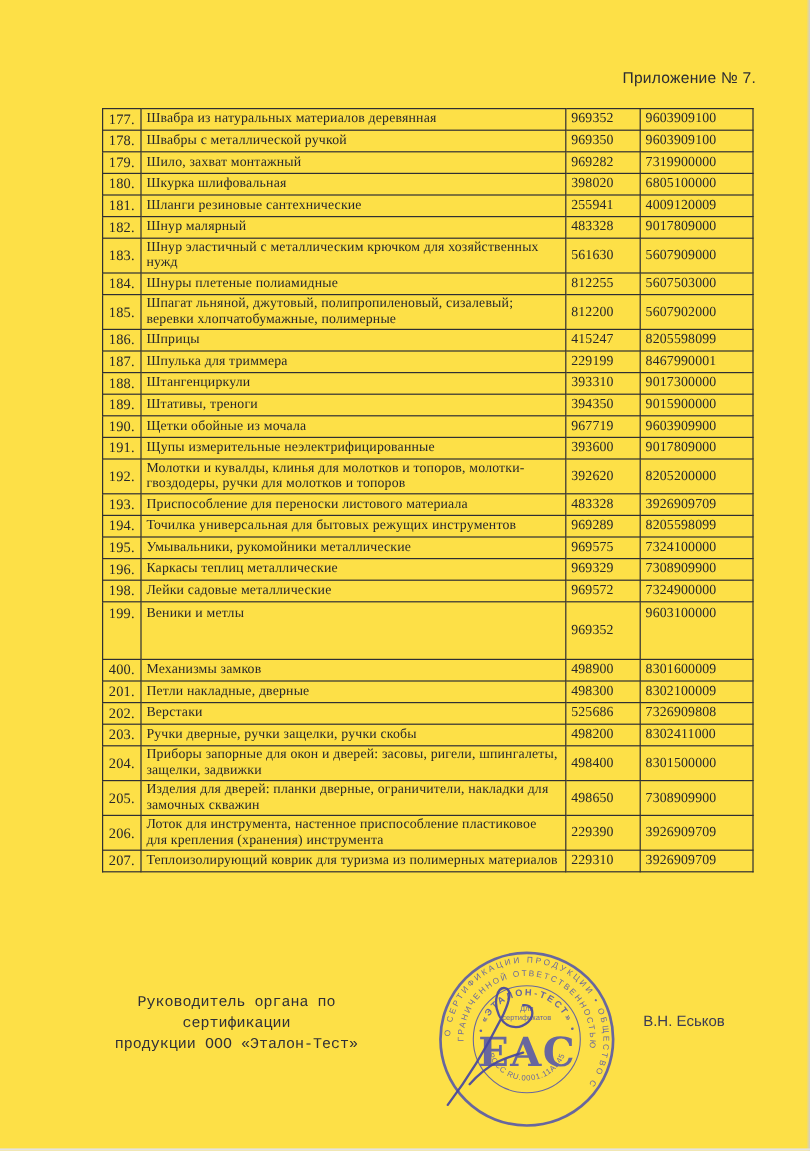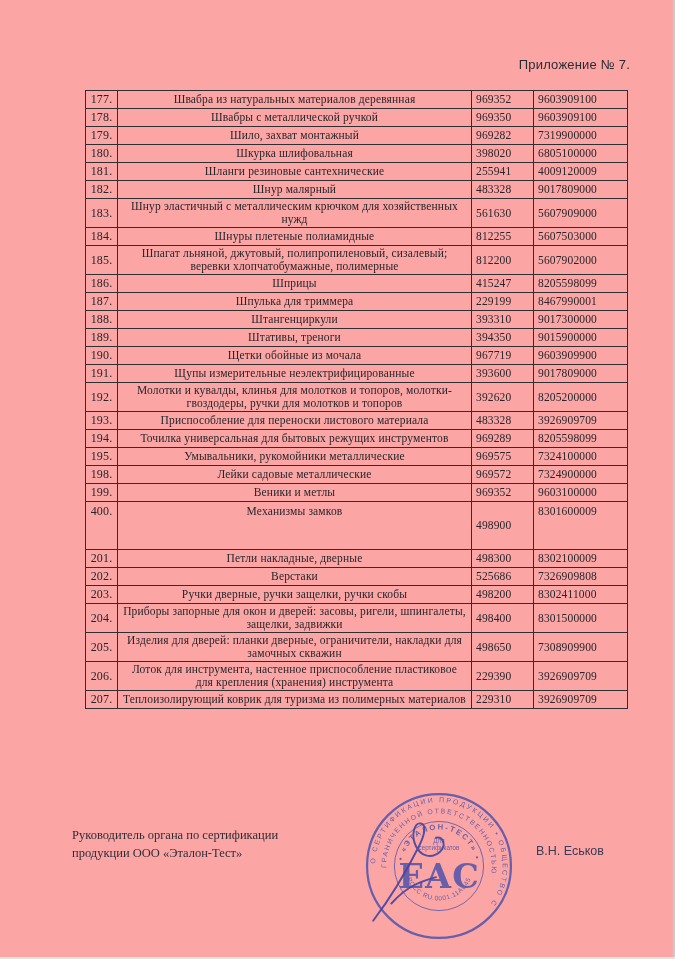--- a/index.html
+++ b/index.html
@@ -1,19 +1,19 @@
 <!DOCTYPE html>
 <html><head>
 <meta charset="utf-8">
 <style>
   html,body { margin:0; padding:0; background:#ffffff; }
   .page {
     position: relative;
     width: 675px; height: 959px;
-    background: #fca5a5;
+    background: #fde047;
     font-family: "Liberation Serif", serif;
     color: #2a2a30;
     overflow: hidden;
   }
   .edge-right {
     position:absolute; right:0; top:0; width:3px; height:100%;
     background: linear-gradient(to right, rgba(0,0,0,0), #cfcfcf);
   }
   .edge-bottom {
     position:absolute; left:0; bottom:0; width:100%; height:2px;
@@ -33,32 +33,32 @@
   table.goods td {
     border:1px solid #2f2f33;
     padding:1px 4px;
     height:18px;
     box-sizing:border-box;
     vertical-align:middle;
     line-height:13px;
     letter-spacing:0.15px;
   }
   td.c-num   { width:32px; text-align:center; font-size:12px; }
-  td.c-name  { width:354px; text-align:center; padding-left:6px; padding-right:10px; }
+  td.c-name  { width:354px; text-align:left; padding-left:6px; padding-right:10px; }
   td.c-code  { width:62px; text-align:left; }
   td.c-tnved { width:94px; }
   
   tbody tr:nth-child(22) td { height:48px; }
   tbody tr:nth-child(22) td.c-num,
   tbody tr:nth-child(22) td.c-name,
   tbody tr:nth-child(22) td.c-tnved { vertical-align:top; padding-top:3px; }
   .sig-title {
     position:absolute; left:72px; top:827px; width:250px;
-    text-align:left;
-    font-family:Liberation Serif, serif;
+    text-align:center;
+    font-family:Liberation Mono, monospace;
     font-size:12.5px; line-height:1.4; color:#2e2e38;
   }
   .sig-name {
     position:absolute; left:536px; top:844px;
     font-family:"Liberation Sans", sans-serif;
     font-size:12.5px; color:#3b3b55;
   }
   .stamp-svg {
     position:absolute; left:363px; top:790px;
     width:152px; height:152px;
@@ -179,20 +179,26 @@
         <td class="c-num">194.</td>
         <td class="c-name">Точилка универсальная для бытовых режущих инструментов</td>
         <td class="c-code">969289</td>
         <td class="c-tnved">8205598099</td>
       </tr>
         <tr>
         <td class="c-num">195.</td>
         <td class="c-name">Умывальники, рукомойники металлические</td>
         <td class="c-code">969575</td>
         <td class="c-tnved">7324100000</td>
+      </tr>
+        <tr>
+        <td class="c-num">196.</td>
+        <td class="c-name">Каркасы теплиц металлические</td>
+        <td class="c-code">969329</td>
+        <td class="c-tnved">7308909900</td>
       </tr>
         <tr>
         <td class="c-num">198.</td>
         <td class="c-name">Лейки садовые металлические</td>
         <td class="c-code">969572</td>
         <td class="c-tnved">7324900000</td>
       </tr>
         <tr>
         <td class="c-num">199.</td>
         <td class="c-name">Веники и метлы</td>

